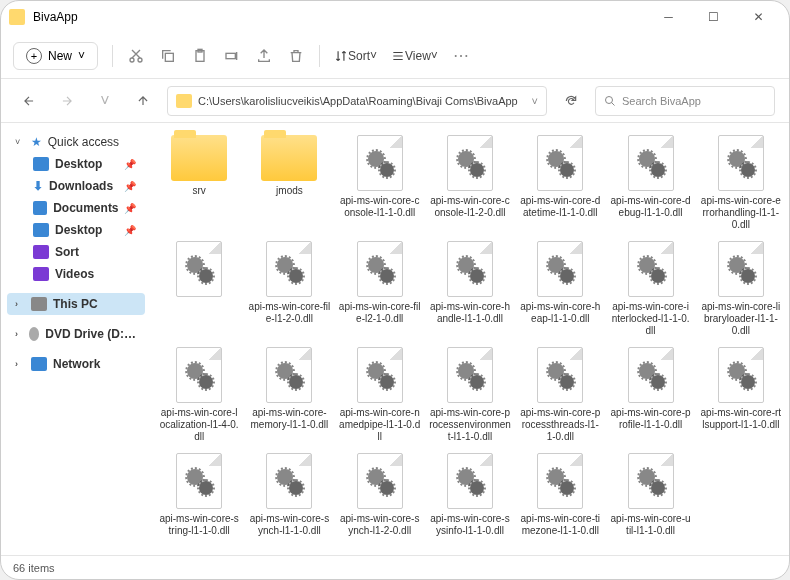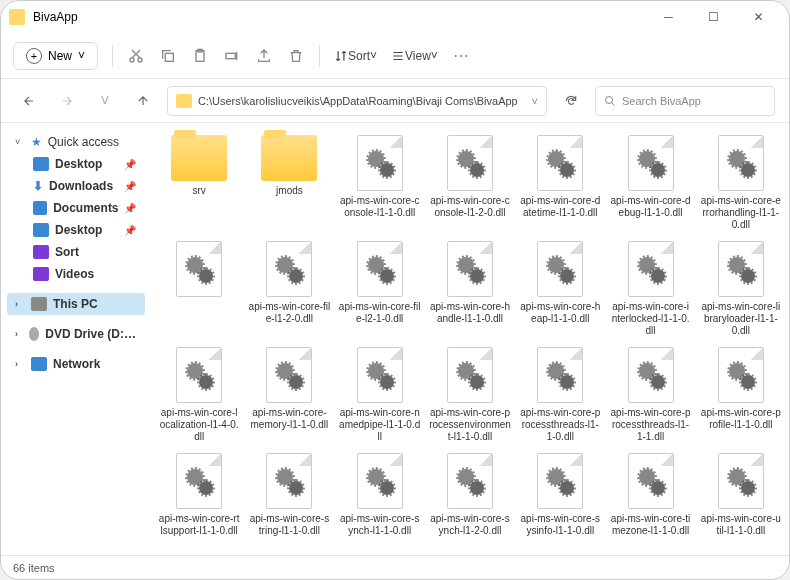--- a/index.html
+++ b/index.html
@@ -383,29 +383,20 @@
             </div>
             <div class="label">api-ms-win-core-processthreads-l1-1-0.dll</div>
           </div>
           <div class="item">
             <div class="dllfile">
               <div class="gears">
                 <div class="gear g1"></div>
                 <div class="gear g2"></div>
               </div>
             </div>
-            <div class="label">api-ms-win-core-processthreads-l1-1-1.dll</div>
-          </div>
-          <div class="item">
-            <div class="dllfile">
-              <div class="gears">
-                <div class="gear g1"></div>
-                <div class="gear g2"></div>
-              </div>
-            </div>
             <div class="label">api-ms-win-core-profile-l1-1-0.dll</div>
           </div>
           <div class="item">
             <div class="dllfile">
               <div class="gears">
                 <div class="gear g1"></div>
                 <div class="gear g2"></div>
               </div>
             </div>
             <div class="label">api-ms-win-core-rtlsupport-l1-1-0.dll</div>

